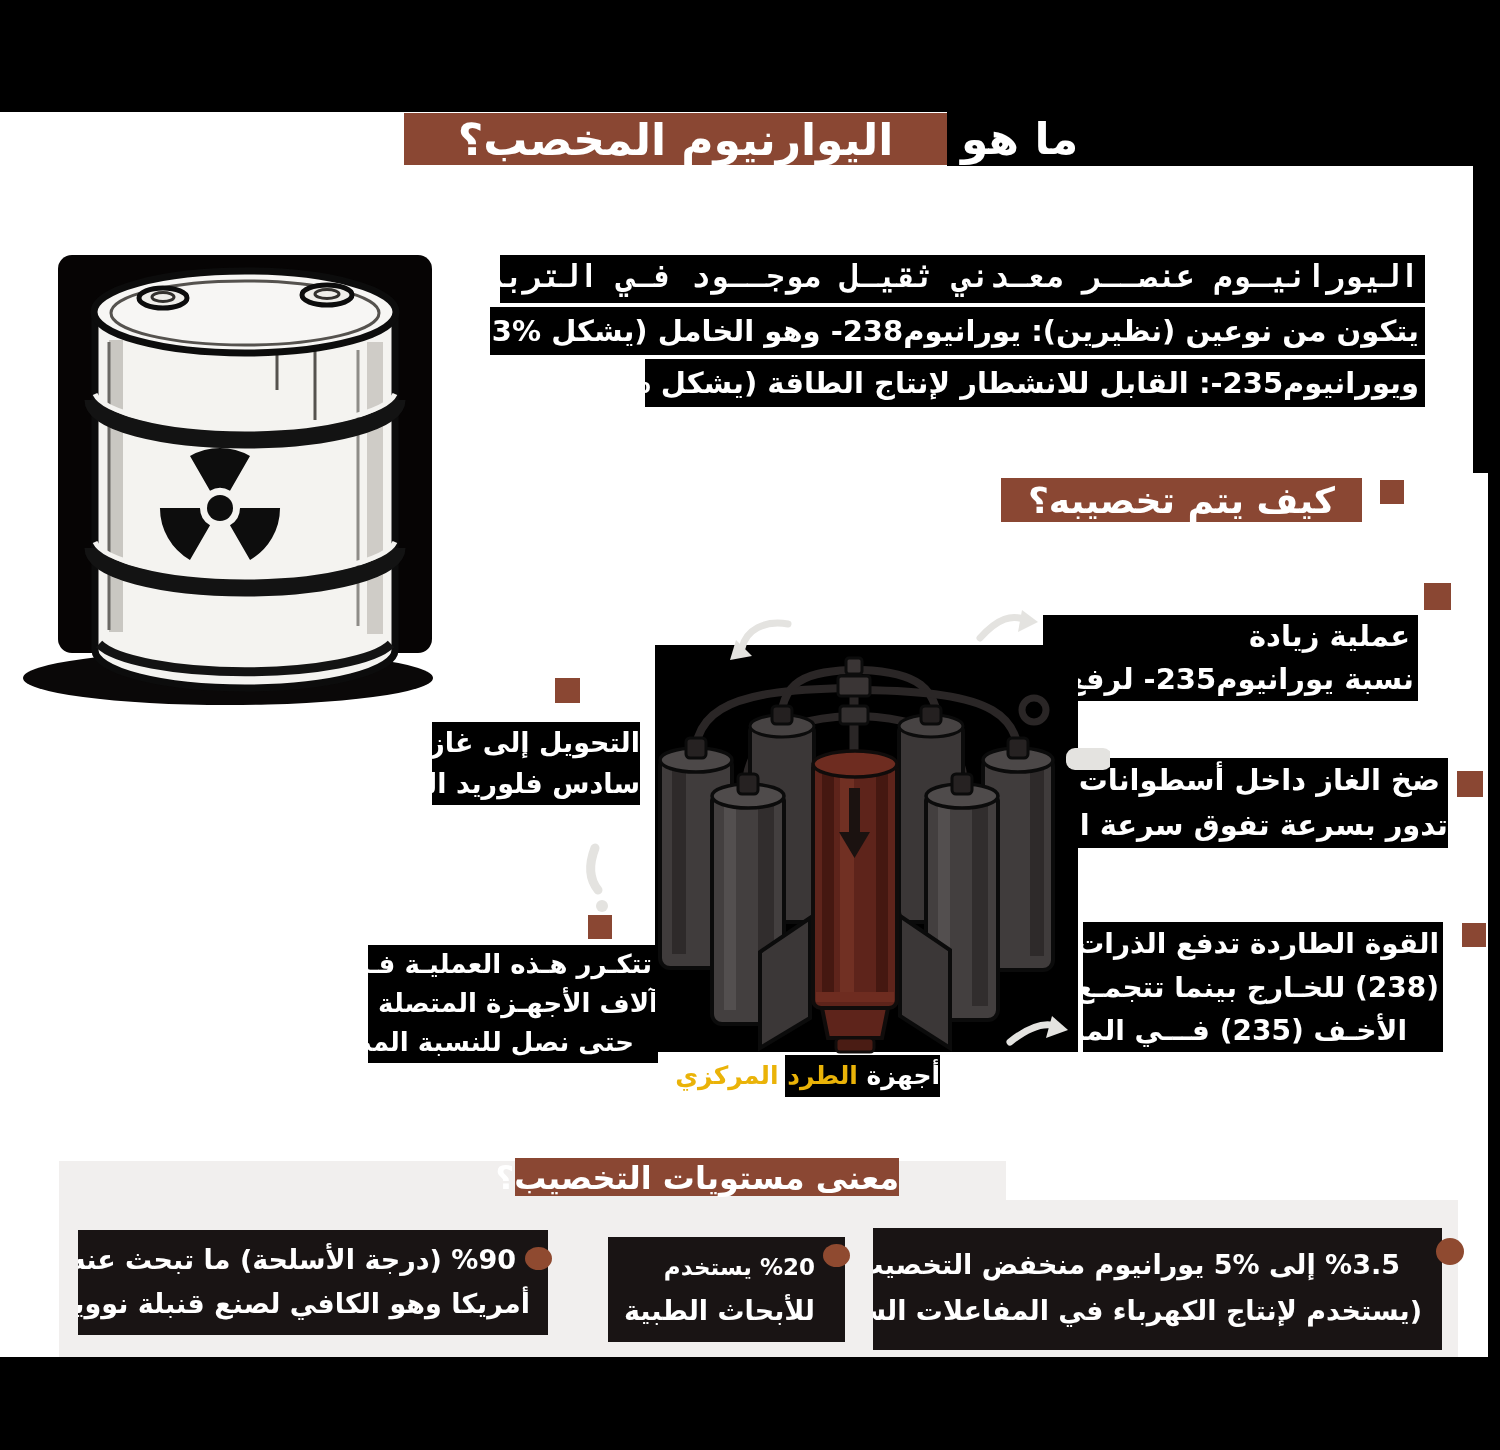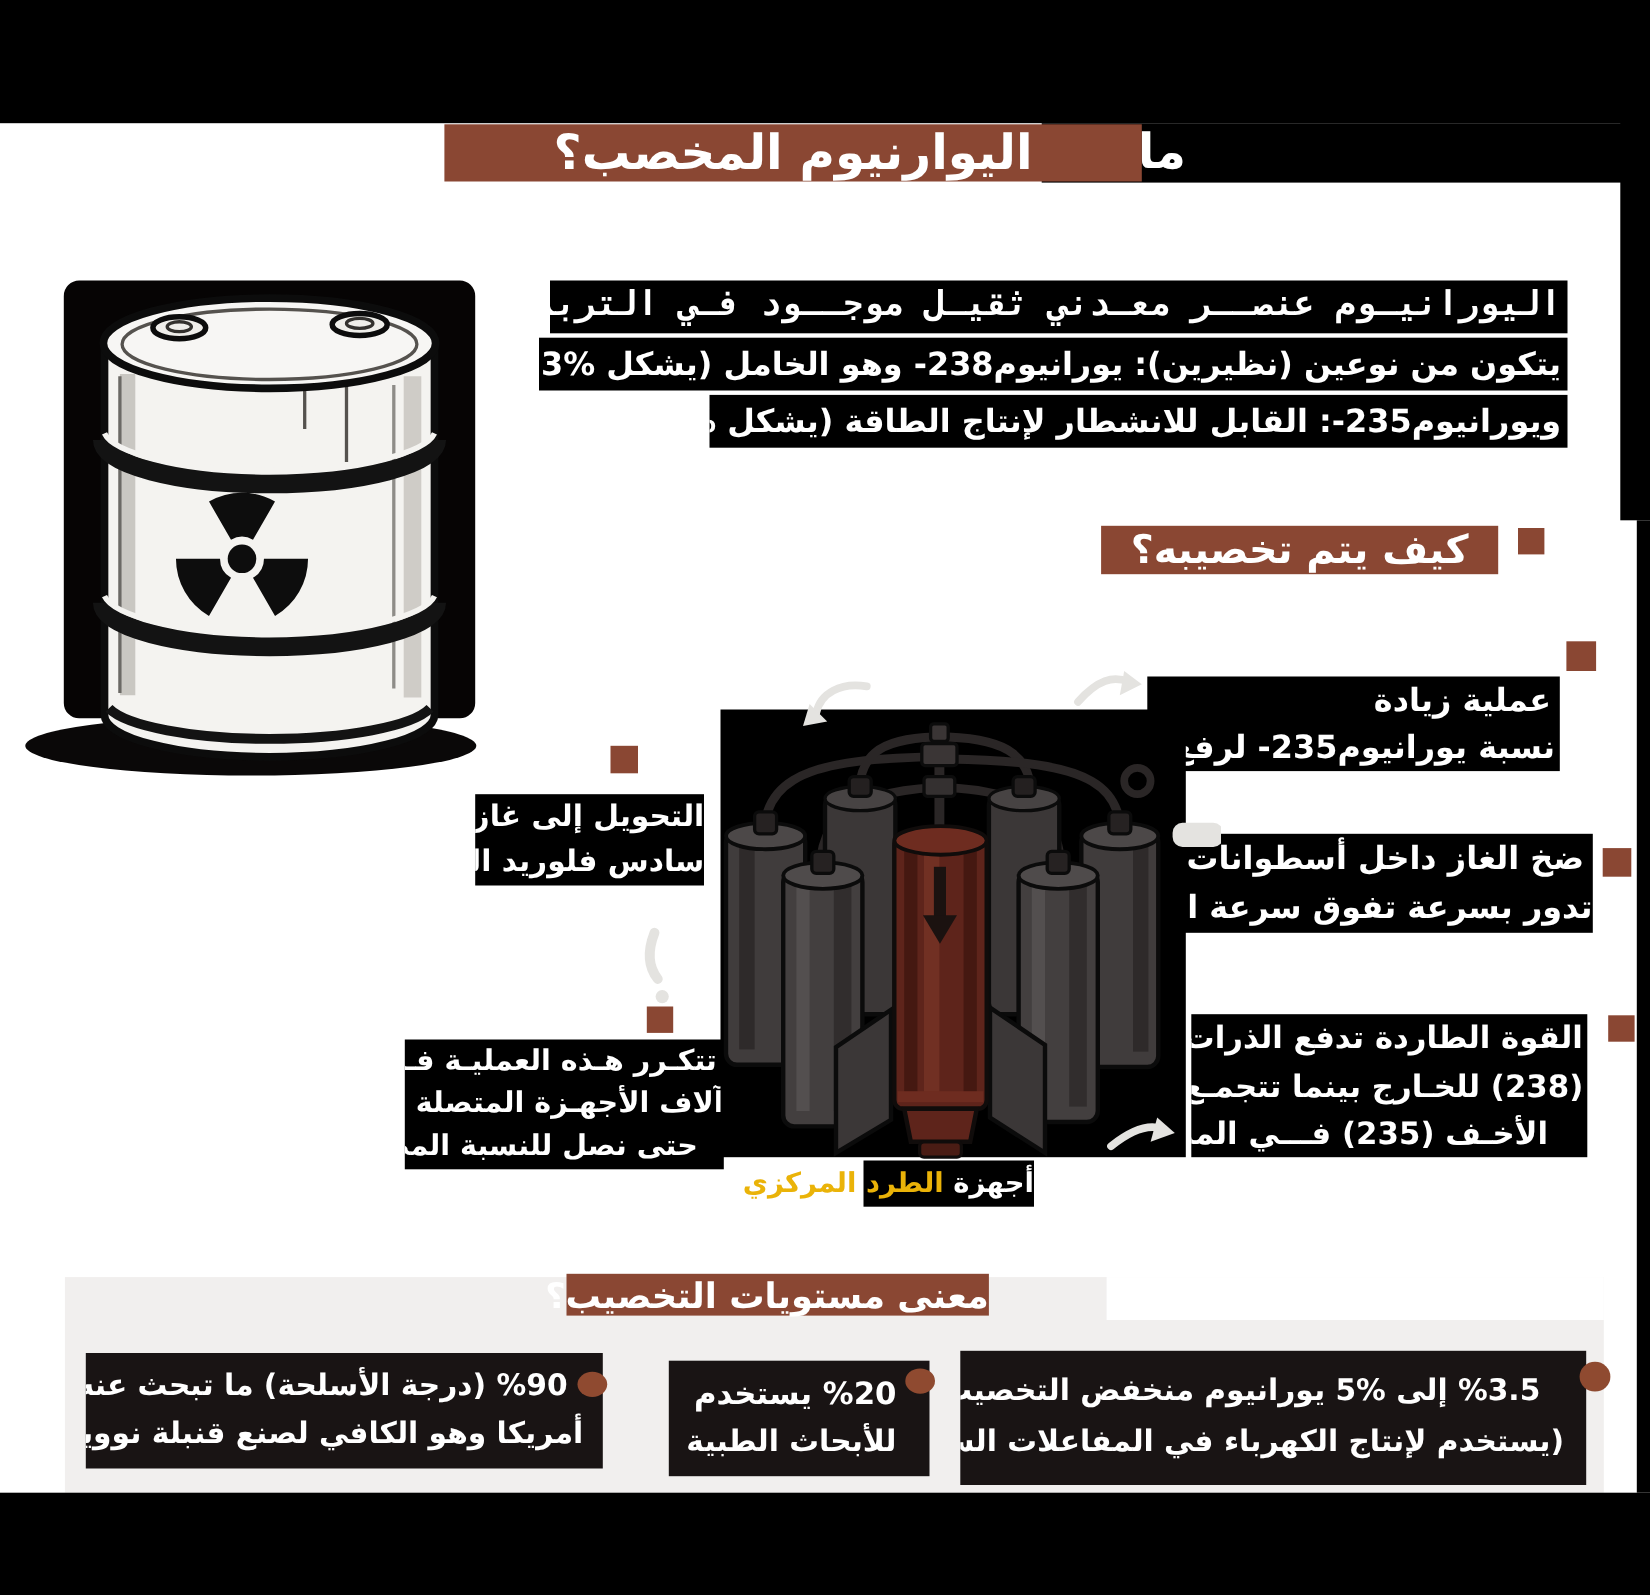--- a/index.html
+++ b/index.html
@@ -23,21 +23,21 @@
 <div class="canvas">
 
   <div class="abs blk" style="left:0;top:0;width:1500px;height:112px;"></div>
 
   <div class="abs blk" style="left:1473px;top:0;width:27px;height:473px;"></div>
   <div class="abs blk" style="left:1488px;top:473px;width:12px;height:884px;"></div>
 
   <div class="abs blk left" style="left:947px;top:112px;width:553px;height:54px;line-height:54px;font-size:44px;padding-left:14px;direction:rtl;">
     <span>ما هو</span>
   </div>
-  <div class="abs brown center" style="left:404px;top:113px;width:634px;height:52px;line-height:54px;font-size:44px;white-space:nowrap;">
+  <div class="abs brown center" style="left:404px;top:113px;width:543px;height:52px;line-height:54px;font-size:44px;white-space:nowrap;">
     <span>اليوارنيوم المخصب؟</span>
   </div>
 
   <div class="abs blk line right" style="left:500px;top:255px;width:925px;height:48px;line-height:48px;font-size:31px;padding-right:6px;font-family:Liberation Mono, monospace;">اليورانيـوم عنصــر معـدني ثقيـل موجــود فـي التربة والصخـور</div>
   <div class="abs blk line right" style="left:490px;top:307px;width:935px;height:48px;line-height:48px;font-size:29px;padding-right:6px;">يتكون من نوعين (نظيرين): يورانيوم238- وهو الخامل (يشكل %99.3 من الخام)</div>
   <div class="abs blk line right" style="left:645px;top:359px;width:780px;height:48px;line-height:48px;font-size:29px;padding-right:6px;">ويورانيوم235-: القابل للانشطار لإنتاج الطاقة (يشكل %0.7 فقط)</div>
 
   <svg style="left:15px;top:250px;" width="425" height="460" viewBox="0 0 425 460">
     <rect x="43" y="5" width="374" height="398" rx="14" fill="#060404"></rect>
     <ellipse cx="213" cy="428" rx="205" ry="27" fill="#0a0808"></ellipse>
@@ -205,21 +205,21 @@
     <span>معنى مستويات التخصيب؟</span>
   </div>
 
   <div class="abs softblk" style="left:873px;top:1228px;width:569px;height:122px;padding-top:14px;">
     <div class="line right" style="height:46px;line-height:46px;font-size:27px;padding-right:42px;">%3.5 إلى %5 يورانيوم منخفض التخصيب</div>
     <div class="line right" style="height:46px;line-height:46px;font-size:27px;padding-right:20px;">(يستخدم لإنتاج الكهرباء في المفاعلات السلمية)</div>
   </div>
   <div class="abs dot" style="left:1436px;top:1238px;width:28px;height:27px;"></div>
 
   <div class="abs softblk" style="left:608px;top:1237px;width:237px;height:105px;padding-top:8px;">
-    <div class="line right" style="height:44px;line-height:44px;font-size:28px;padding-right:30px;">%20 يستخدم</div>
+    <div class="line right" style="height:44px;line-height:44px;font-size:23px;padding-right:30px;">%20 يستخدم</div>
     <div class="line right" style="height:44px;line-height:44px;font-size:27px;padding-right:30px;">للأبحاث الطبية</div>
   </div>
   <div class="abs dot" style="left:823px;top:1244px;width:27px;height:23px;"></div>
 
   <div class="abs softblk" style="left:78px;top:1230px;width:470px;height:105px;padding-top:8px;">
     <div class="line right" style="height:44px;line-height:44px;font-size:27px;padding-right:32px;">%90 (درجة الأسلحة) ما تبحث عنه</div>
     <div class="line right" style="height:44px;line-height:44px;font-size:27px;padding-right:18px;">أمريكا وهو الكافي لصنع قنبلة نووية</div>
   </div>
   <div class="abs dot" style="left:525px;top:1247px;width:27px;height:23px;"></div>
 

